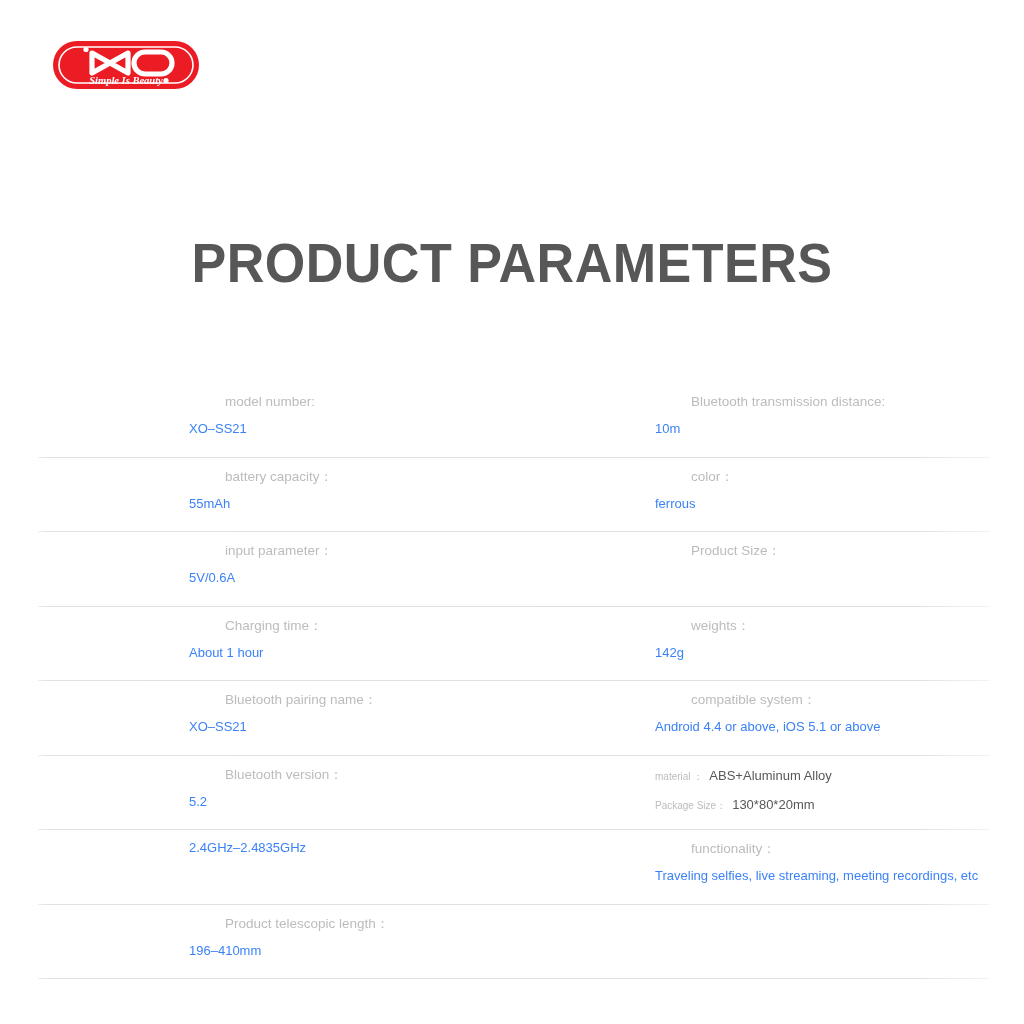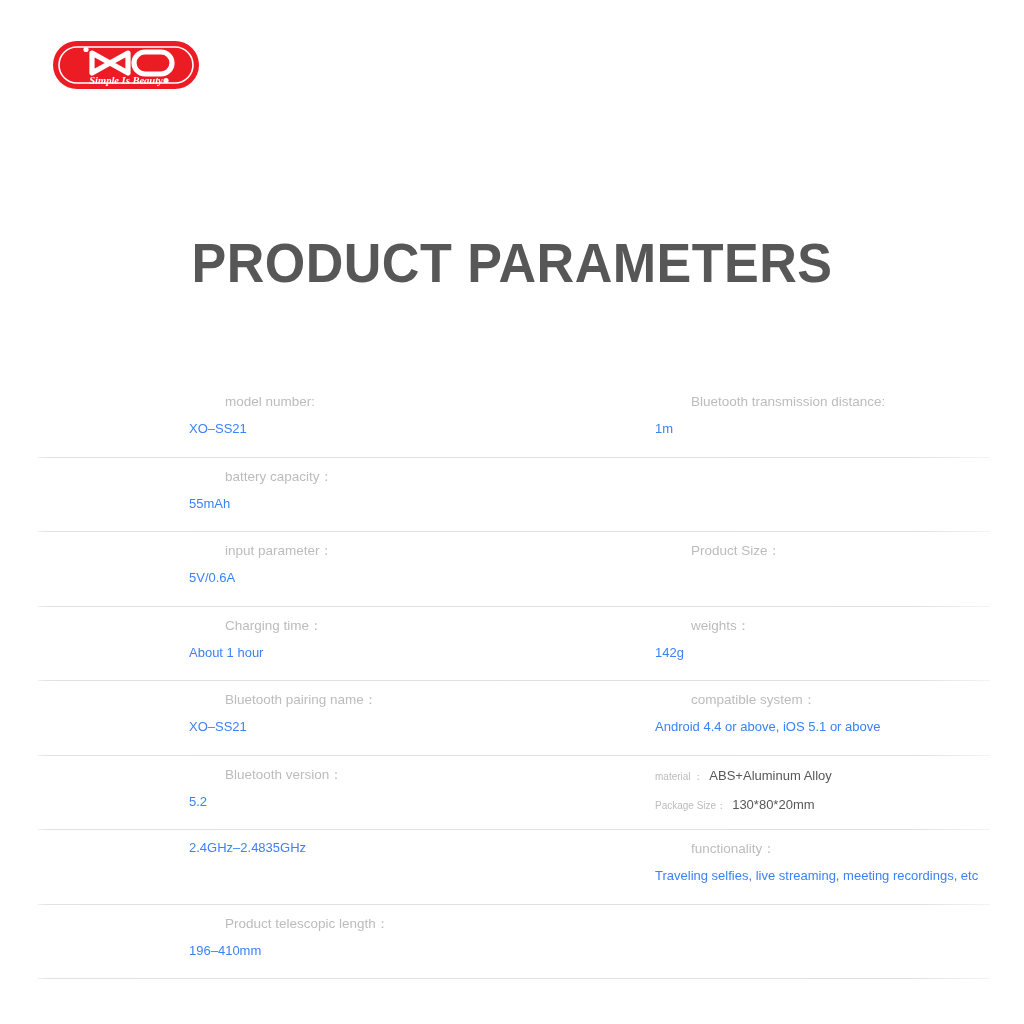--- a/index.html
+++ b/index.html
@@ -128,28 +128,32 @@
 <h1 id="page-title">PRODUCT PARAMETERS</h1>
 
 <div id="spec-table">
     <div class="spec-row">
       <div class="spec-cell left">
         <div class="spec-label">model number:</div>
         <div class="spec-value">XO–SS21</div>
       </div>
       <div class="spec-cell right">
         <div class="spec-label">Bluetooth transmission distance:</div>
-        <div class="spec-value">1m</div>
+        <div class="spec-value">10m</div>
       </div>
       <div class="row-divider"></div>
     </div>
     <div class="spec-row">
       <div class="spec-cell left">
         <div class="spec-label">battery capacity：</div>
         <div class="spec-value">55mAh</div>
+      </div>
+      <div class="spec-cell right">
+        <div class="spec-label">color：</div>
+        <div class="spec-value">ferrous</div>
       </div>
       <div class="row-divider"></div>
     </div>
     <div class="spec-row">
       <div class="spec-cell left">
         <div class="spec-label">input parameter：</div>
         <div class="spec-value">5V/0.6A</div>
       </div>
       <div class="spec-cell right">
         <div class="spec-label">Product Size：</div>

